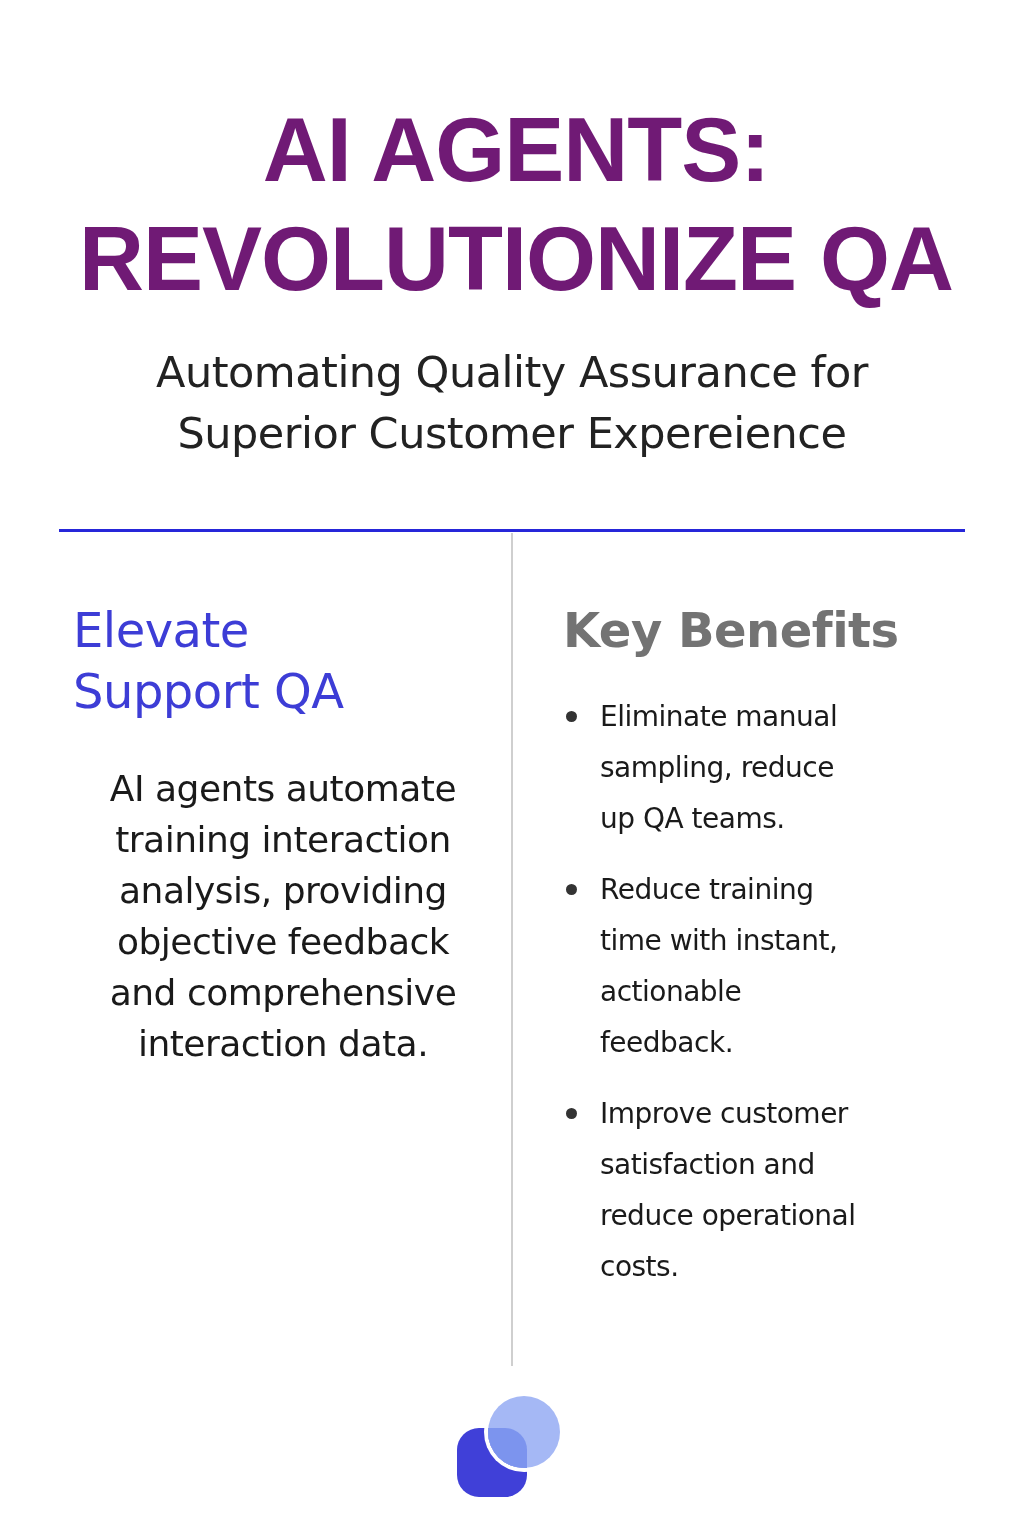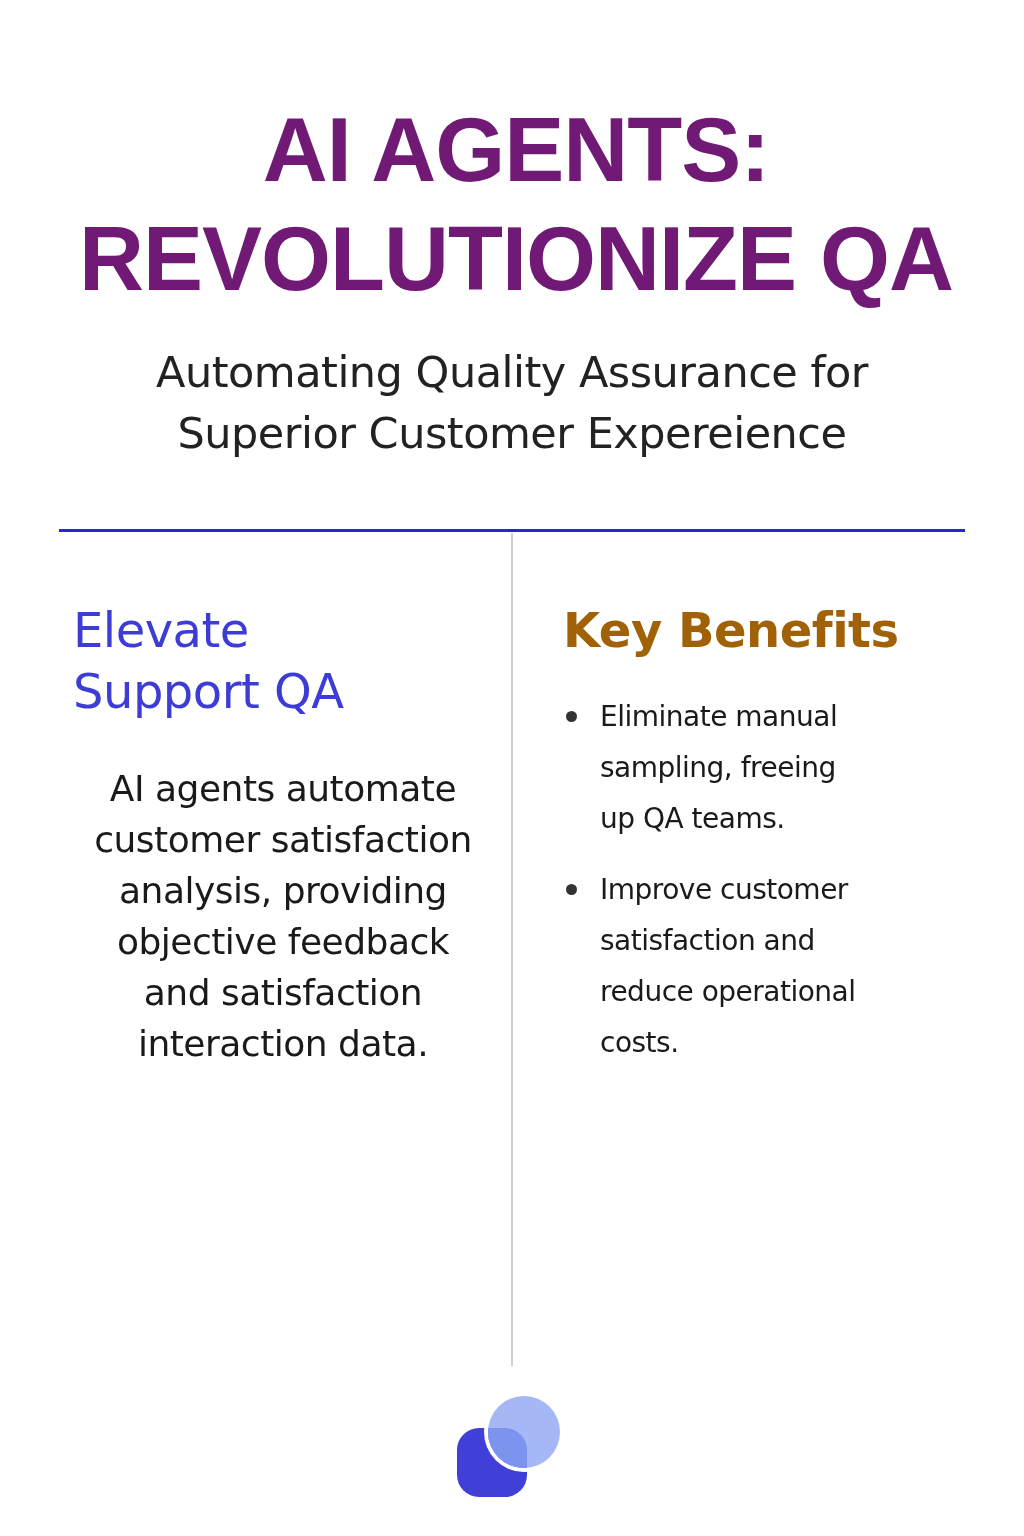--- a/index.html
+++ b/index.html
@@ -92,21 +92,21 @@
       left: 563px;
       top: 600px;
       width: 420px;
     }
     .right-heading {
       margin: 0;
       font-family: "DejaVu Sans", sans-serif;
       font-weight: 700;
       font-size: 48px;
       line-height: 61px;
-      color: #a16207;
+      color: #737373;
       letter-spacing: -0.5px;
     }
     .benefits {
       list-style: none;
       margin: 30px 0 0 0;
       padding: 0;
     }
     .benefit {
       position: relative;
       padding-left: 37px;
@@ -154,37 +154,46 @@
 <div class="hrule"></div>
 <div class="vrule"></div>
 
 <section class="left-col">
   <h2 class="left-heading">
     <span>Elevate</span>
     <span>Support QA</span>
   </h2>
   <p class="left-body">
     <span>AI agents automate</span>
-    <span>customer satisfaction</span>
+    <span>training interaction</span>
     <span>analysis, providing</span>
     <span>objective feedback</span>
-    <span>and satisfaction</span>
+    <span>and comprehensive</span>
     <span>interaction data.</span>
   </p>
 </section>
 
 <section class="right-col">
   <h2 class="right-heading">Key Benefits</h2>
   <ul class="benefits">
     <li class="benefit">
       <span class="bullet"></span>
       <div class="benefit-text">
         <span>Eliminate manual</span>
-        <span>sampling, freeing</span>
+        <span>sampling, reduce</span>
         <span>up QA teams.</span>
+      </div>
+    </li>
+    <li class="benefit">
+      <span class="bullet"></span>
+      <div class="benefit-text">
+        <span>Reduce training</span>
+        <span>time with instant,</span>
+        <span>actionable</span>
+        <span>feedback.</span>
       </div>
     </li>
     <li class="benefit">
       <span class="bullet"></span>
       <div class="benefit-text">
         <span>Improve customer</span>
         <span>satisfaction and</span>
         <span>reduce operational</span>
         <span>costs.</span>
       </div>

